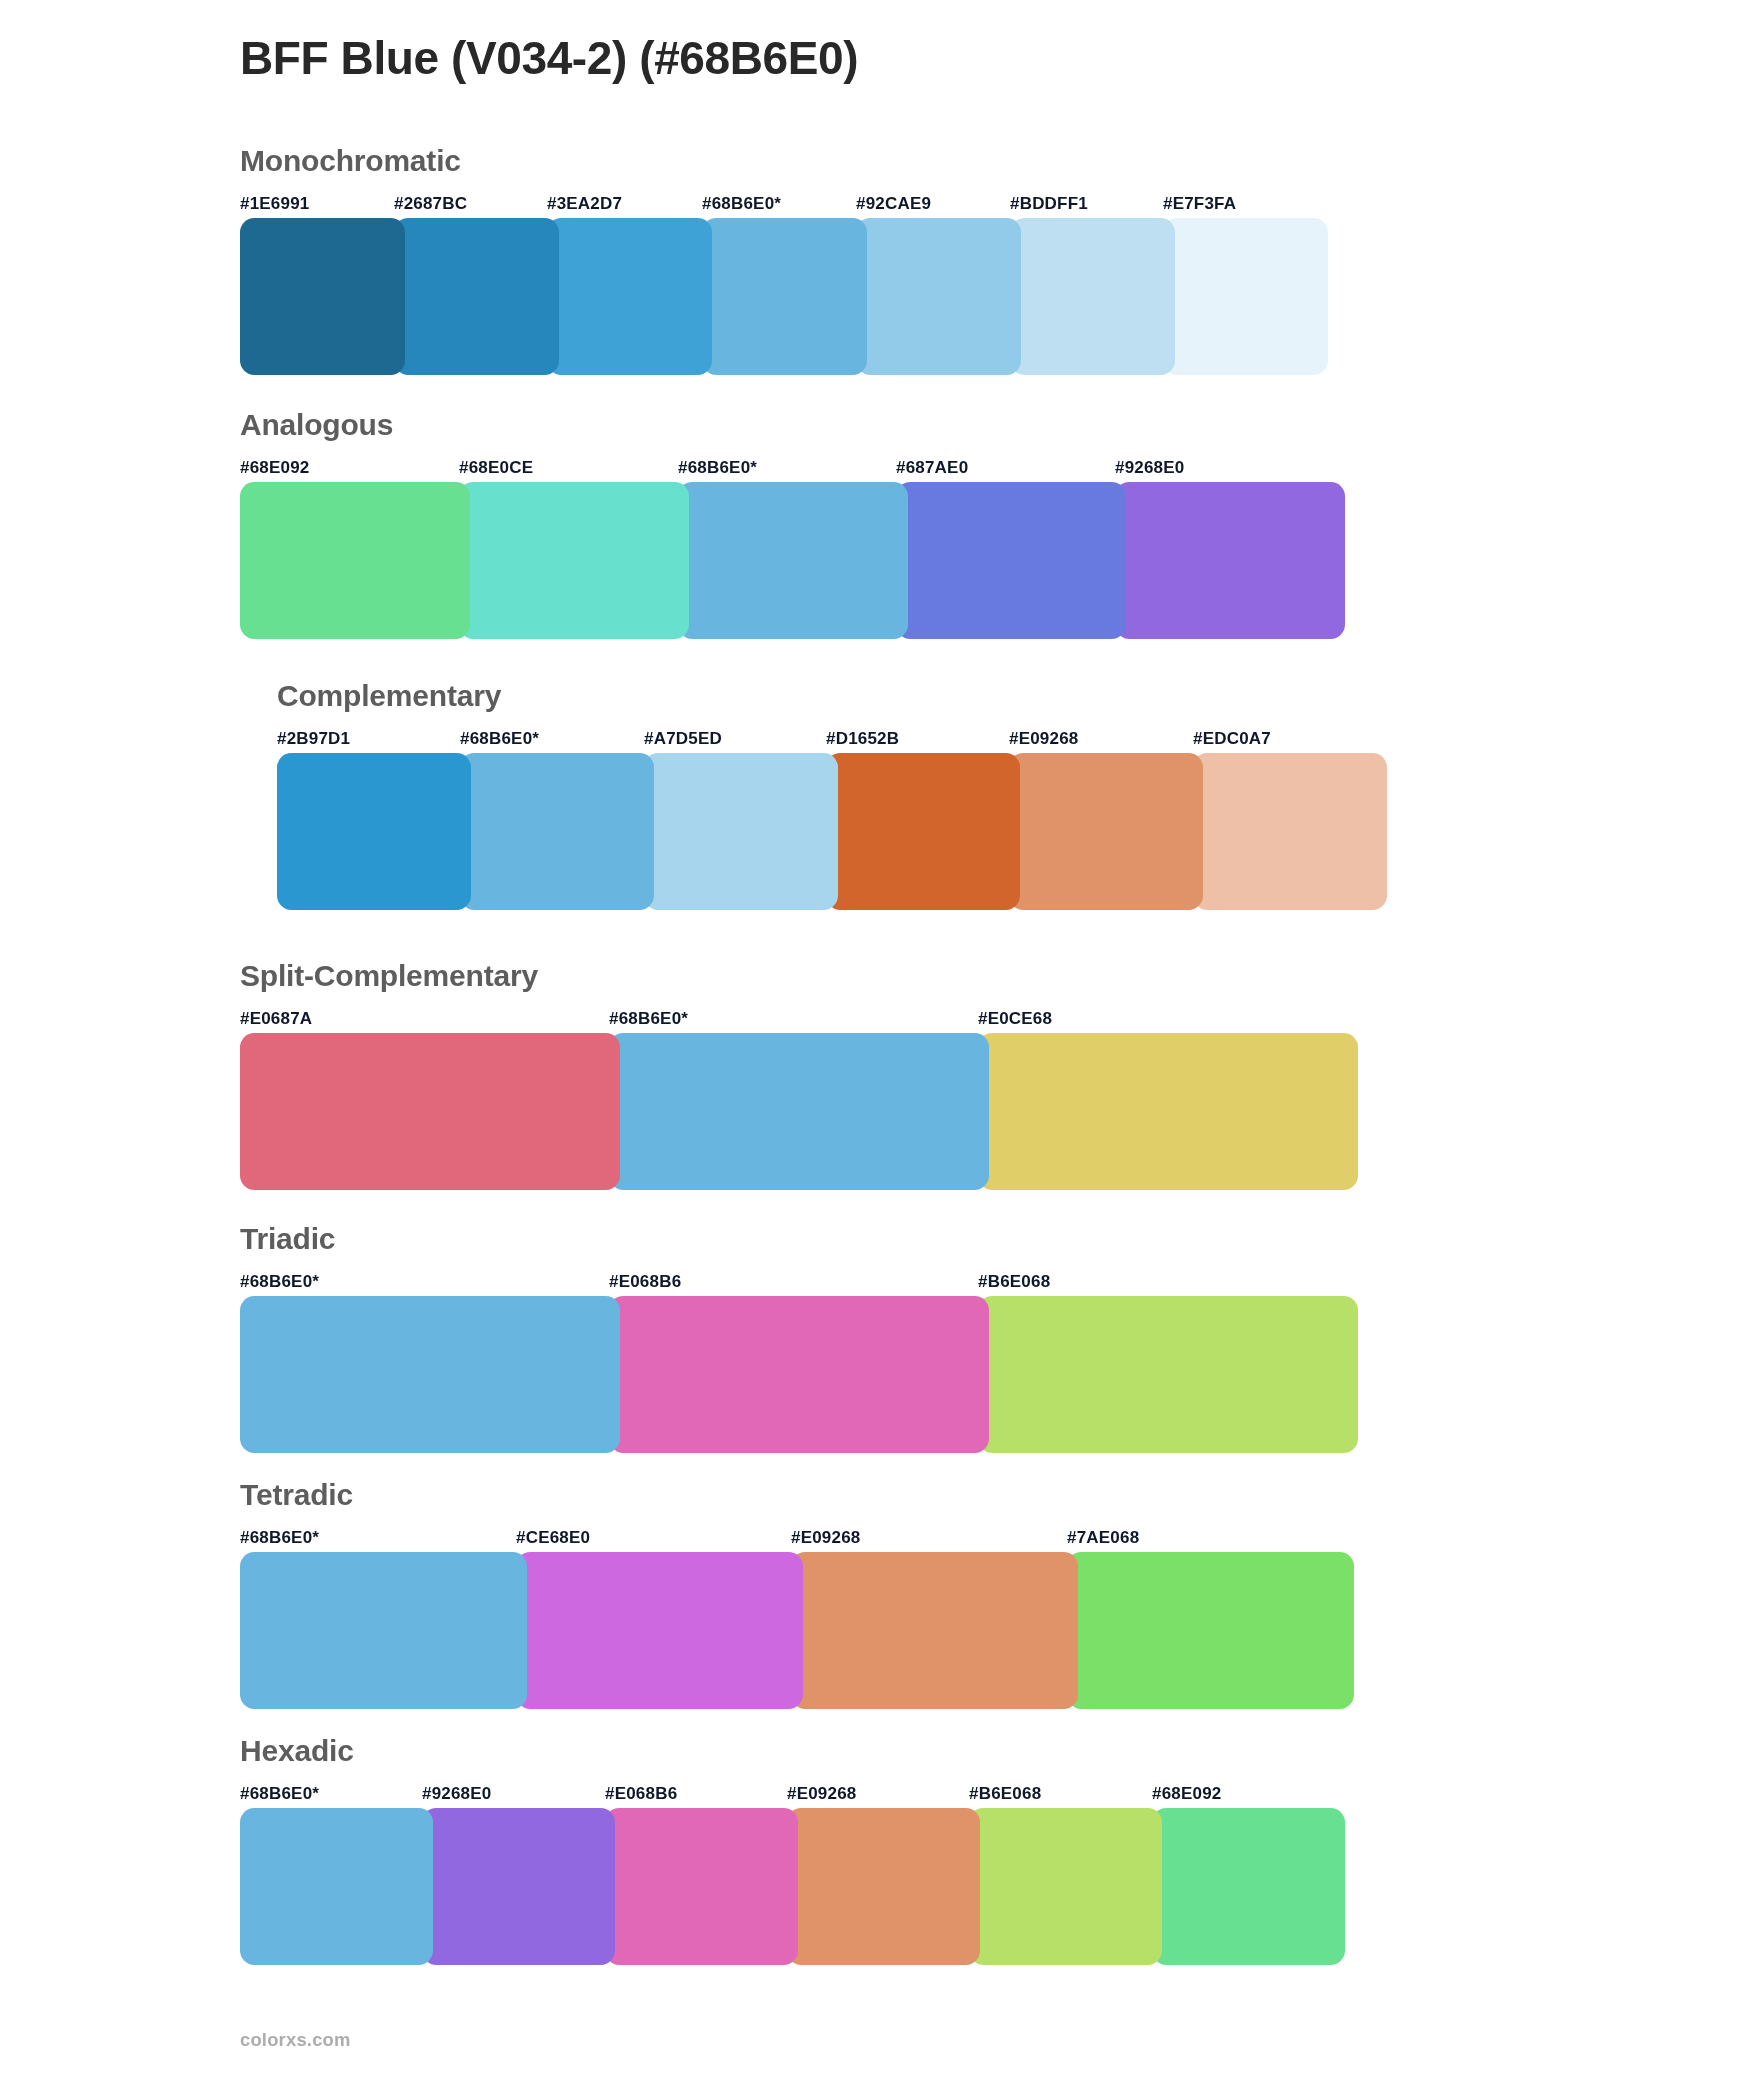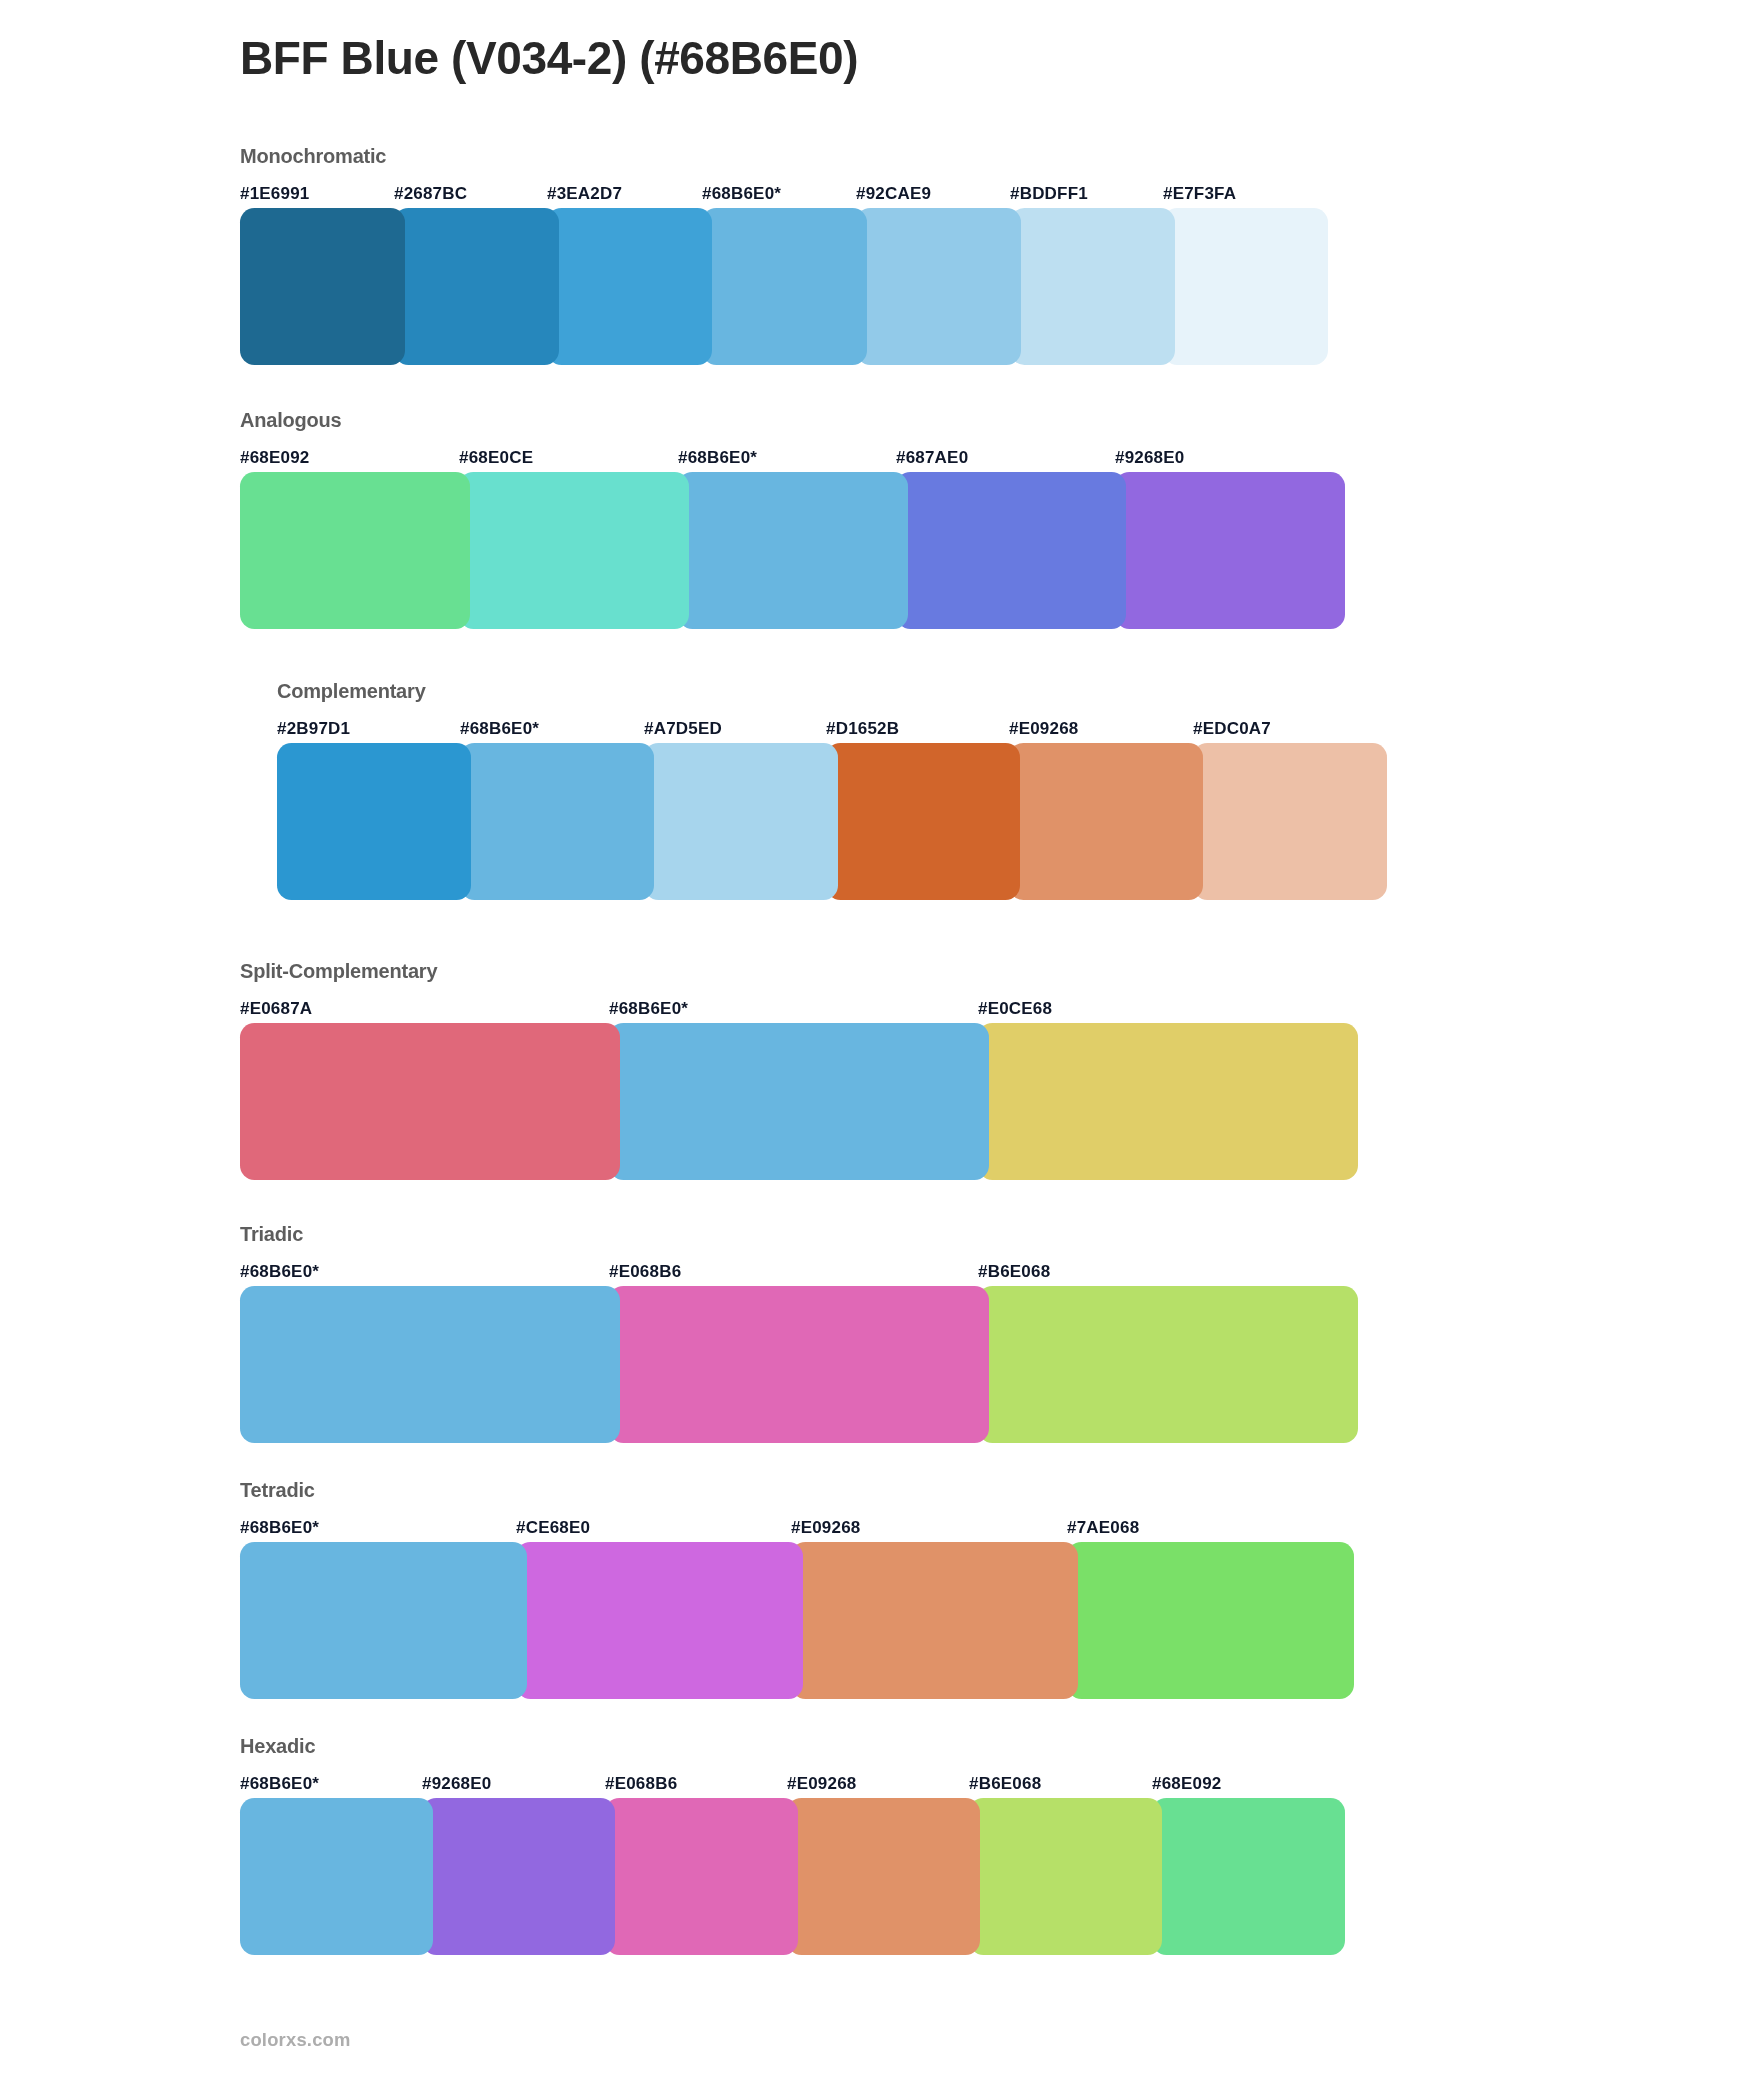--- a/index.html
+++ b/index.html
@@ -51,21 +51,21 @@
     letter-spacing: -0.2px;
     line-height: 1.2;
     margin: 17.6px 0 0 0;
     white-space: nowrap;
   }
 
   
   .section { position: relative; }
 
   .section-title {
-    font-size: 20px;
+    font-size: 30px;
     font-weight: bold;
     color: #5d5d5d;
     letter-spacing: -0.2px;
     margin: 0;
     line-height: 1.0;
     white-space: nowrap;
   }
 
   .swatch-block {
     position: relative;

